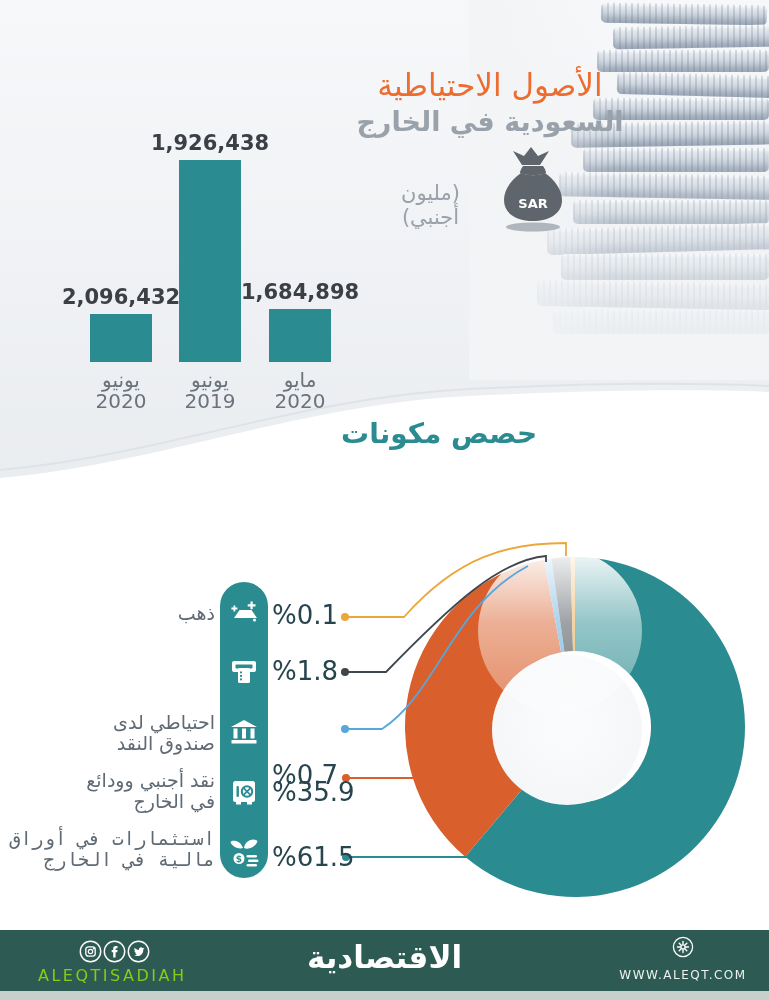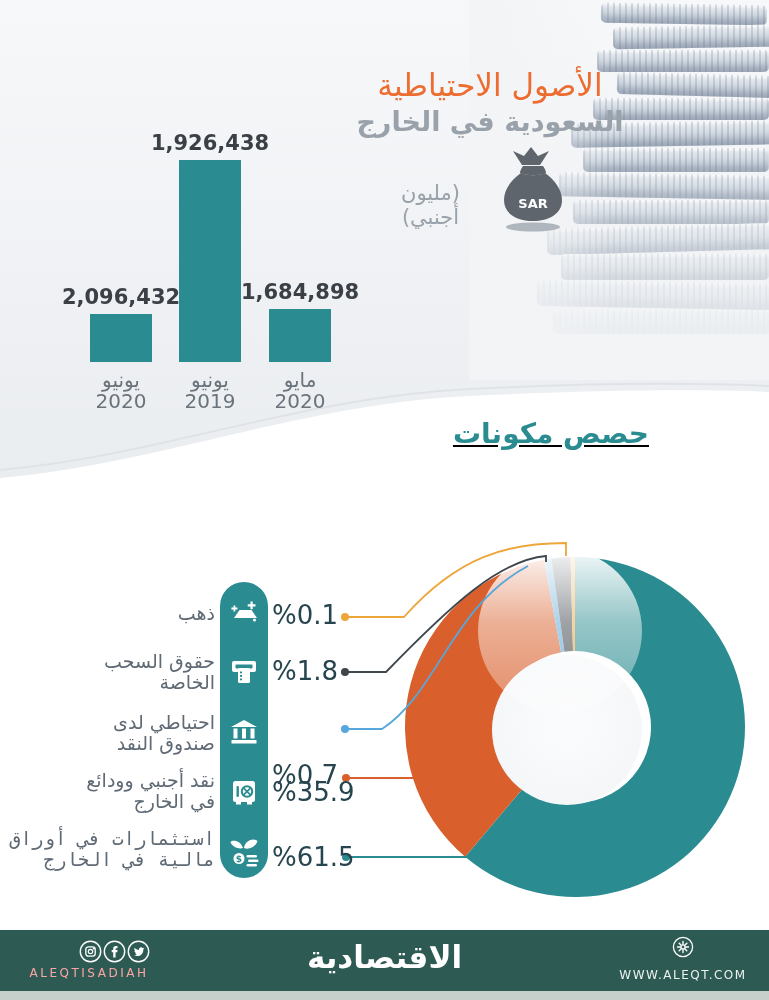--- a/index.html
+++ b/index.html
@@ -24,41 +24,41 @@
   .main-title .l2{font-size:27px;font-weight:bold;color:var(--text_gray,#99A1AA);line-height:34px;}
   .unit-note{position:absolute;left:378px;top:181px;width:105px;text-align:center;direction:rtl;
              font-size:21px;color:var(--text_gray,#99A1AA);z-index:3;}
   
   .bar{position:absolute;width:62px;z-index:3;background:var(--teal,#2A8C90);}
   .bar-value{position:absolute;width:124px;text-align:center;font-size:21px;font-weight:bold;
              color:var(--text_dark,#3A4046);z-index:3;}
   .bar-cat{position:absolute;top:370px;width:124px;text-align:center;direction:rtl;
            font-size:20px;line-height:21px;color:#6a737c;z-index:3;}
   
-  .mid-title{position:absolute;right:8px;top:416px;width:420px;text-align:center;direction:rtl;z-index:3;text-decoration:underline;}
+  .mid-title{position:absolute;right:8px;top:416px;width:420px;text-align:left;direction:rtl;z-index:3;}
   .mid-title div{font-size:28px;font-weight:bold;color:var(--teal,#2A8C90);line-height:35px;}
   
   .lg-label{position:absolute;left:0;width:215px;text-align:right;direction:rtl;
             font-size:19px;line-height:21px;color:var(--label_gray,#5F6A75);z-index:3;}
   .lg-label span{display:block;}
   .lg-pct{position:absolute;left:272px;width:80px;direction:ltr;font-size:26px;font-weight:normal;
           color:var(--pct_color,#27454E);z-index:3;}
   .capsule{position:absolute;left:220px;top:582px;width:48px;height:296px;border-radius:24px;
            background:var(--teal,#2A8C90);z-index:3;}
   .cap-icon{position:absolute;left:7px;width:34px;height:34px;}
   
   #vector{position:absolute;left:0;top:0;z-index:2;pointer-events:none;}
   
   .footer{position:absolute;left:0;top:930px;width:769px;height:61px;
           background:var(--footer_bg,#2D5B53);z-index:5;}
   .footer-strip{position:absolute;left:0;top:991px;width:769px;height:9px;
           background:var(--footer_strip,#C7D0CA);z-index:5;}
   .soc{position:absolute;top:10px;width:23px;height:23px;}
-  .f-handle{position:absolute;left:26px;top:36px;width:126px;text-align:center;
-            font-size:12px;letter-spacing:2.5px;color:#fca5a5;}
+  .f-handle{position:absolute;left:38px;top:36px;width:126px;text-align:center;
+            font-size:16px;letter-spacing:2.5px;color:#84cc16;}
   .f-logo{position:absolute;left:0;right:0;top:10px;text-align:center;direction:rtl;
           font-size:31px;font-weight:bold;color:#ffffff;line-height:34px;}
   .f-web{position:absolute;left:610px;top:38px;width:146px;text-align:center;
          font-size:12px;letter-spacing:1.5px;color:#eaf1ee;}
   .f-webicon{position:absolute;left:672px;top:6px;width:22px;height:22px;}
 </style>
 </head>
 <body>
 
 <div class="page">
@@ -158,24 +158,20 @@
     <div>2020</div>
   </div>
 
   <div class="mid-title">
     <div>حصص مكونات</div>
   </div>
 
   <div class="lg-label" style="top:603px;">
     <span>ذهب</span>
   </div>
-  <div class="lg-label" style="top:651px;">
-    <span>حقوق السحب</span>
-      <span>الخاصة</span>
-  </div>
   <div class="lg-label" style="top:712px;">
     <span>احتياطي لدى</span>
       <span>صندوق النقد</span>
   </div>
   <div class="lg-label" style="top:770px;">
     <span>نقد أجنبي وودائع</span>
       <span>في الخارج</span>
   </div>
   <div class="lg-label" style="top:830px;font-family:Liberation Mono, monospace;">
     <span>استثمارات في أوراق</span>

